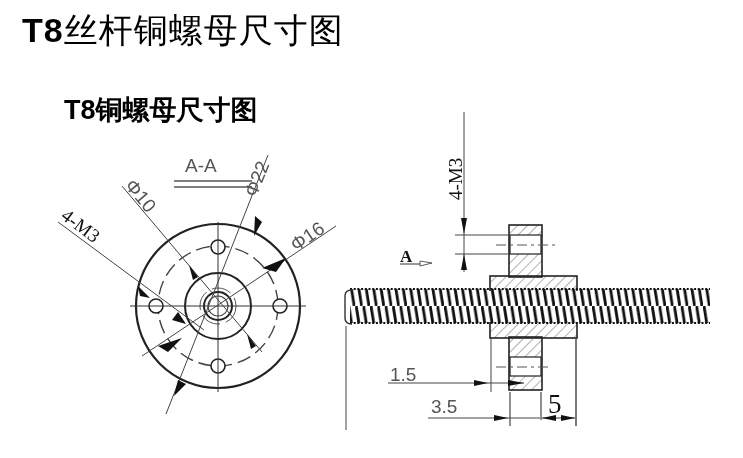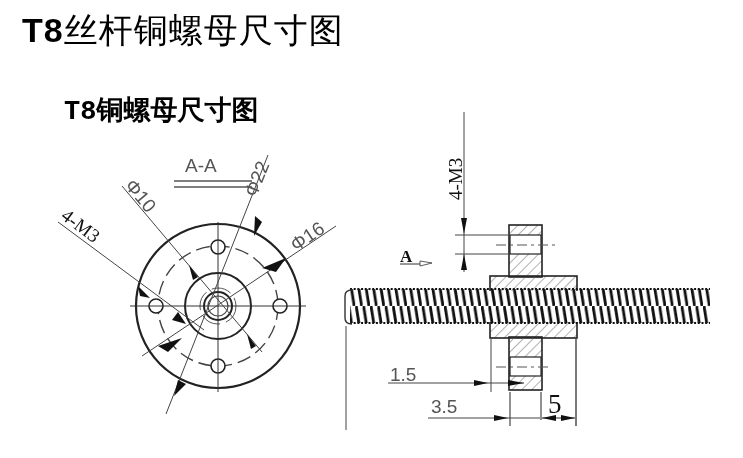--- a/index.html
+++ b/index.html
@@ -1,20 +1,20 @@
 <!DOCTYPE html>
 <html><head>
 <meta charset="utf-8">
 <style>
   html, body { margin:0; padding:0; background:#ffffff; }
   body { width:743px; height:458px; overflow:hidden; position:relative; font-family:"DejaVu Sans", sans-serif; }
   .title { position:absolute; left:10px; top:8px; font-size:34px; color:#000; white-space:nowrap; letter-spacing:1px; }
   .title .model { font-family:"Liberation Sans", sans-serif; font-weight:bold;margin-left:12px; }
   .title .rest { font-family:"DejaVu Serif", serif; font-weight:normal;margin-top:35px; }
-  .subtitle { position:absolute; left:64px; top:92px; font-size:27px; color:#000; font-family:Liberation Mono, monospace; white-space:nowrap; font-weight:bold; }
+  .subtitle { position:absolute; left:64px; top:92px; font-size:27px; color:#000; font-family:Liberation Sans, sans-serif; white-space:nowrap; font-weight:bold; }
   svg.drawing { position:absolute; left:0; top:0; }
   .dim-text { font-family:"Liberation Sans", sans-serif; fill:#555; }
   .dim-text-dark { font-family:"Liberation Serif", serif; fill:#111; }
 </style>
 </head>
 <body>
 
 <div class="title">
   <span class="model">T8</span><span class="rest">丝杆铜螺母尺寸图</span>
 </div>

